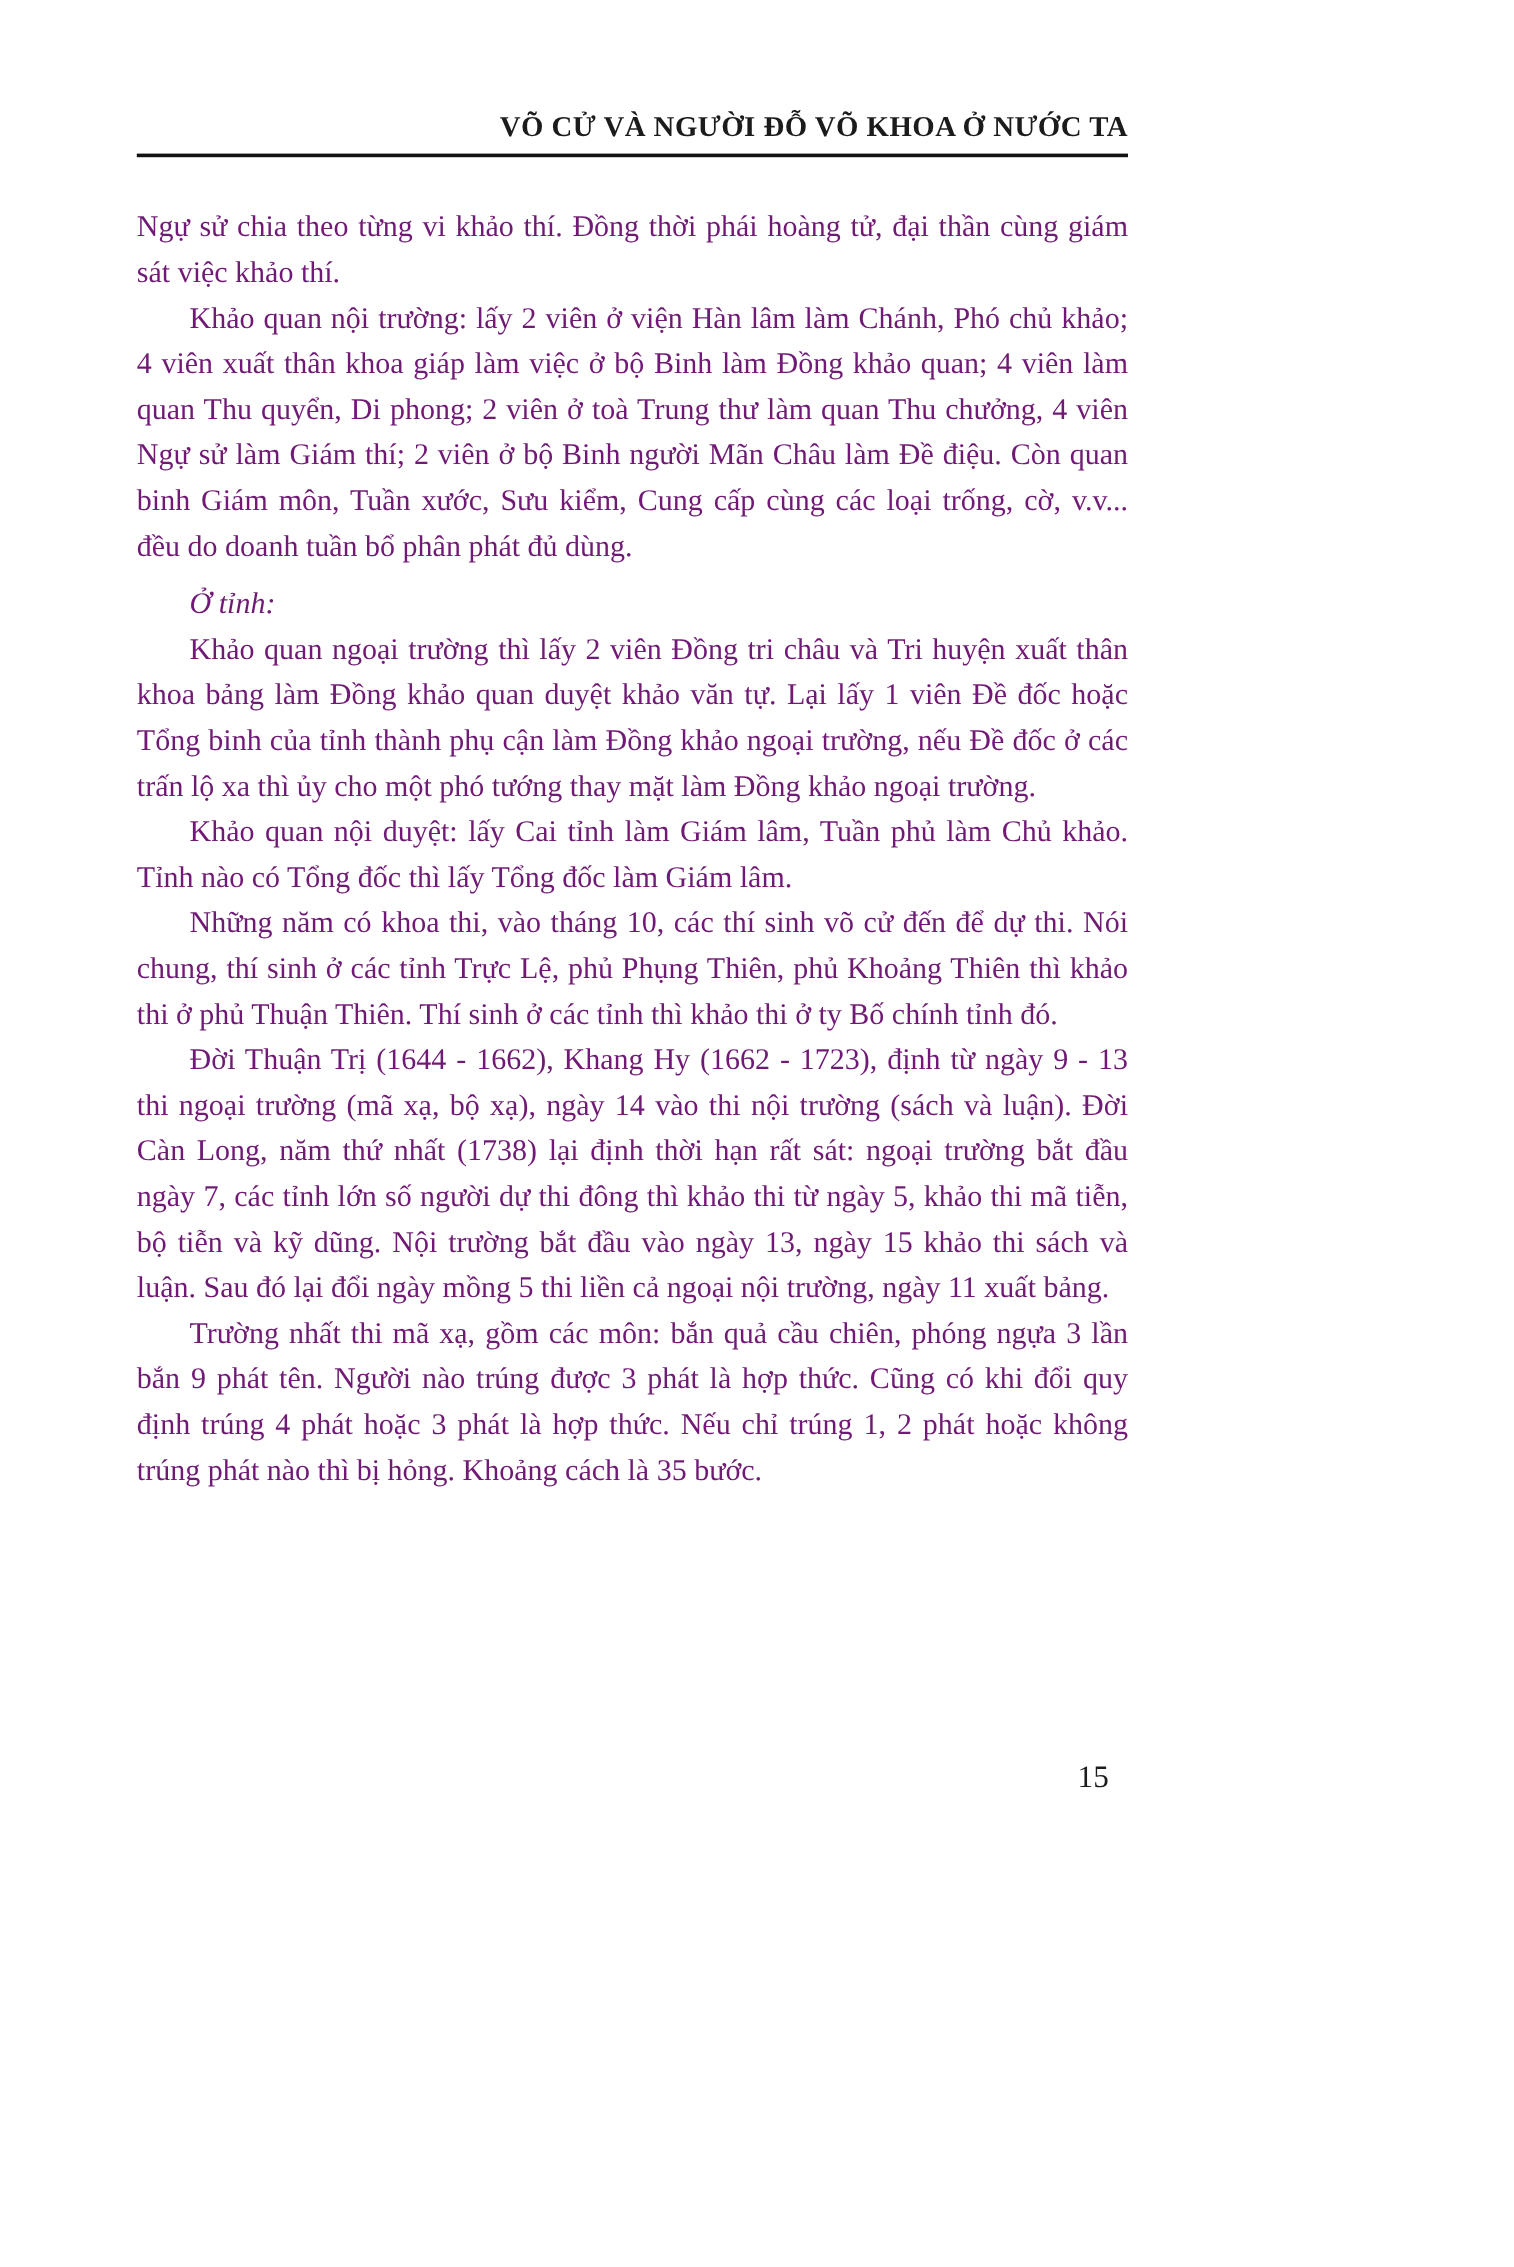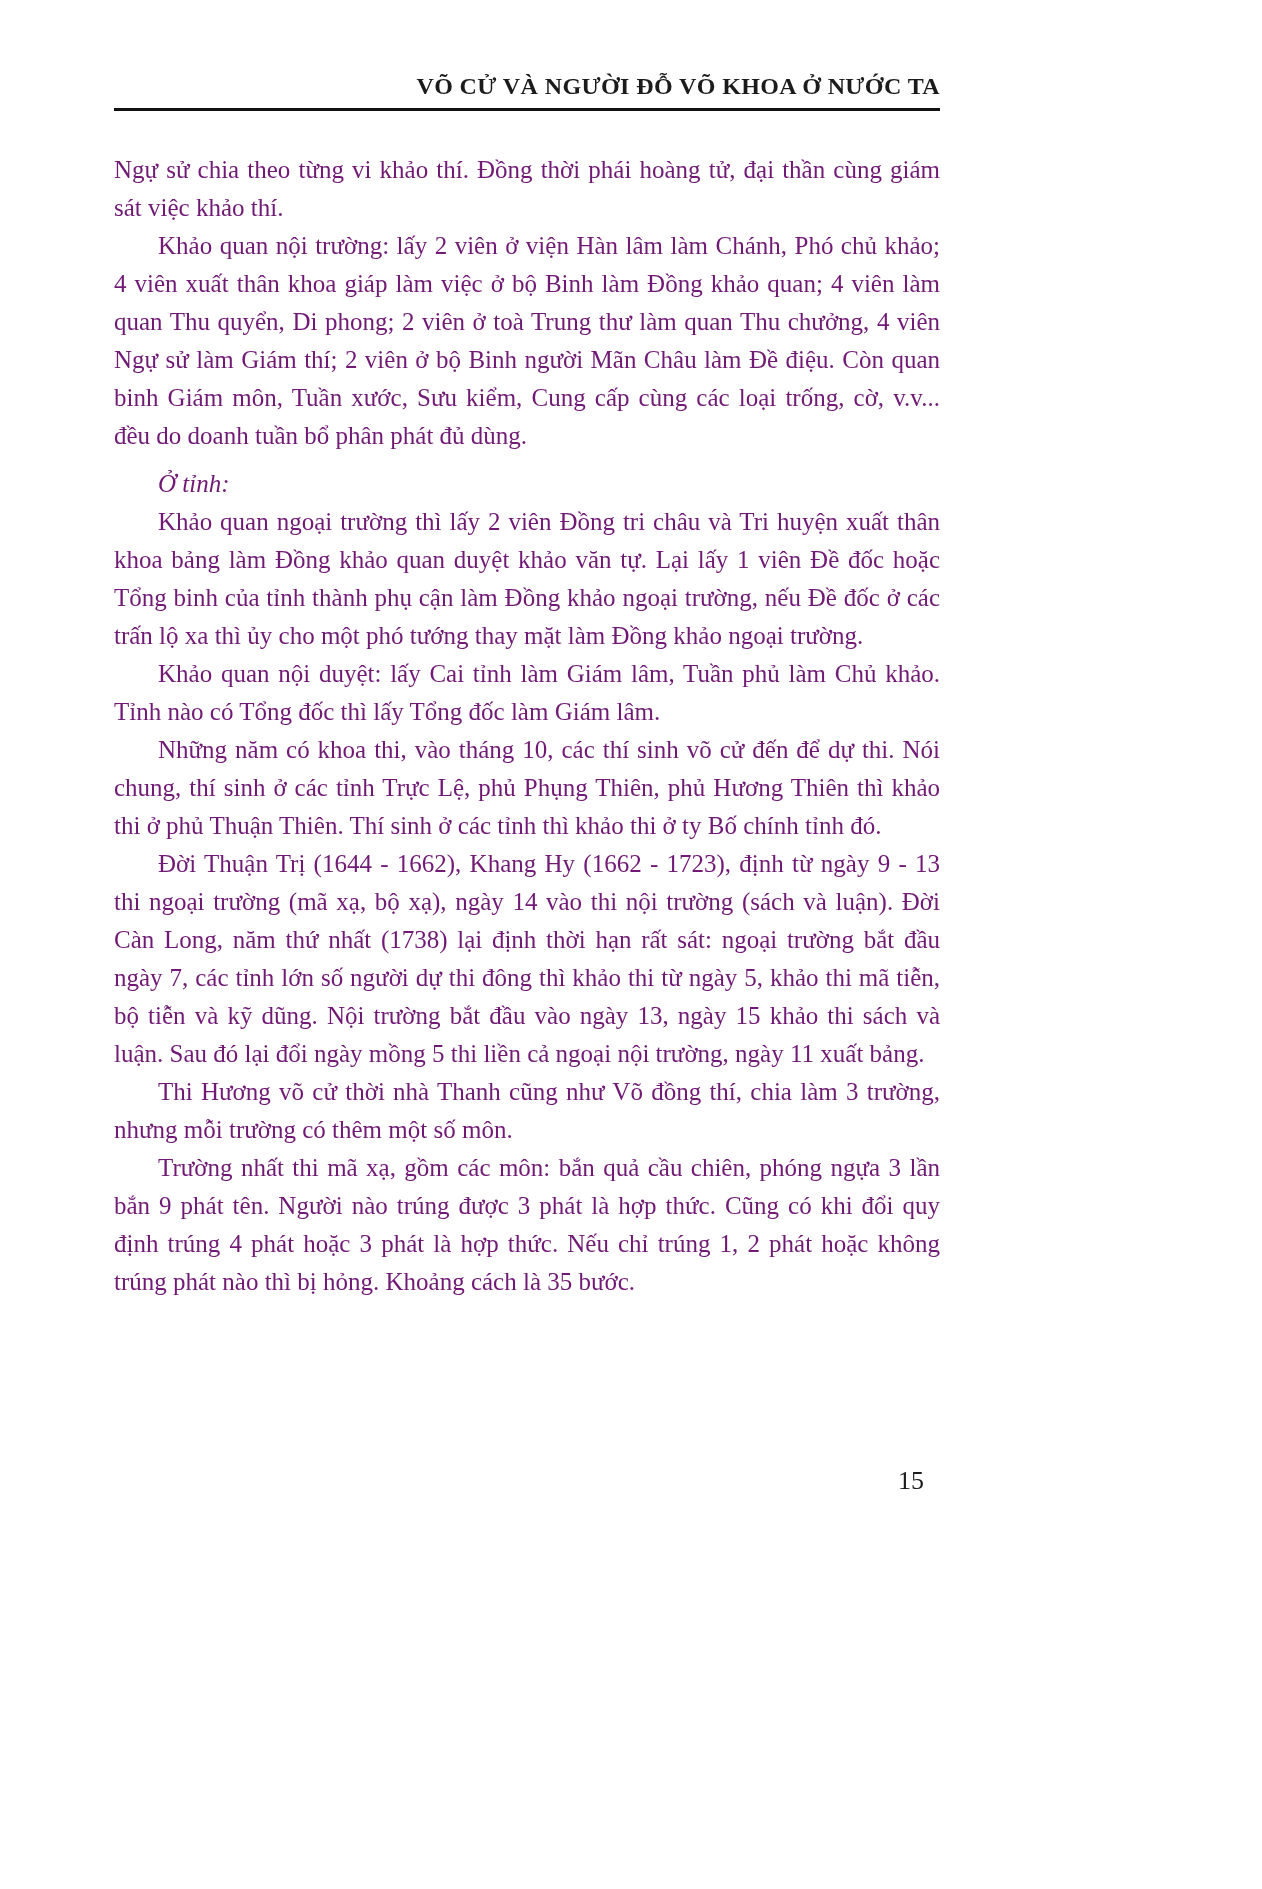--- a/index.html
+++ b/index.html
@@ -25,20 +25,21 @@
     width: 826px;
   }
   .running-head {
     text-align: right;
     font-weight: 700;
     font-size: 24px;
     line-height: 28px;
     letter-spacing: 0.4px;
     padding-bottom: 8px;
     white-space: nowrap;
+    margin-top: 20px;
   }
   .head-rule {
     border: none;
     border-top: 3px solid #121212;
     margin: 0;
   }
   .body-text {
     margin-top: 40px;
   }
   .body-text p {
@@ -71,20 +72,19 @@
   <div class="content">
     <div class="running-head">VÕ CỬ VÀ NGƯỜI ĐỖ VÕ KHOA Ở NƯỚC TA</div>
     <hr class="head-rule">
     <div class="body-text">
 
     <p>Ngự sử chia theo từng vi khảo thí. Đồng thời phái hoàng tử, đại thần cùng giám sát việc khảo thí.</p>
         <p class="indent">Khảo quan nội trường: lấy 2 viên ở viện Hàn lâm làm Chánh, Phó chủ khảo; 4 viên xuất thân khoa giáp làm việc ở bộ Binh làm Đồng khảo quan; 4 viên làm quan Thu quyển, Di phong; 2 viên ở toà Trung thư làm quan Thu chưởng, 4 viên Ngự sử làm Giám thí; 2 viên ở bộ Binh người Mãn Châu làm Đề điệu. Còn quan binh Giám môn, Tuần xước, Sưu kiểm, Cung cấp cùng các loại trống, cờ, v.v... đều do doanh tuần bổ phân phát đủ dùng.</p>
         <p class="indent italic">Ở tỉnh:</p>
         <p class="indent">Khảo quan ngoại trường thì lấy 2 viên Đồng tri châu và Tri huyện xuất thân khoa bảng làm Đồng khảo quan duyệt khảo văn tự. Lại lấy 1 viên Đề đốc hoặc Tổng binh của tỉnh thành phụ cận làm Đồng khảo ngoại trường, nếu Đề đốc ở các trấn lộ xa thì ủy cho một phó tướng thay mặt làm Đồng khảo ngoại trường.</p>
         <p class="indent">Khảo quan nội duyệt: lấy Cai tỉnh làm Giám lâm, Tuần phủ làm Chủ khảo. Tỉnh nào có Tổng đốc thì lấy Tổng đốc làm Giám lâm.</p>
-        <p class="indent">Những năm có khoa thi, vào tháng 10, các thí sinh võ cử đến để dự thi. Nói chung, thí sinh ở các tỉnh Trực Lệ, phủ Phụng Thiên, phủ Hương Thiên thì khảo thi ở phủ Thuận Thiên. Thí sinh ở các tỉnh thì khảo thi ở ty Bố chính tỉnh đó.</p>
+        <p class="indent">Những năm có khoa thi, vào tháng 10, các thí sinh võ cử đến để dự thi. Nói chung, thí sinh ở các tỉnh Trực Lệ, phủ Phụng Thiên, phủ Khoảng Thiên thì khảo thi ở phủ Thuận Thiên. Thí sinh ở các tỉnh thì khảo thi ở ty Bố chính tỉnh đó.</p>
         <p class="indent">Đời Thuận Trị (1644 - 1662), Khang Hy (1662 - 1723), định từ ngày 9 - 13 thi ngoại trường (mã xạ, bộ xạ), ngày 14 vào thi nội trường (sách và luận). Đời Càn Long, năm thứ nhất (1738) lại định thời hạn rất sát: ngoại trường bắt đầu ngày 7, các tỉnh lớn số người dự thi đông thì khảo thi từ ngày 5, khảo thi mã tiễn, bộ tiễn và kỹ dũng. Nội trường bắt đầu vào ngày 13, ngày 15 khảo thi sách và luận. Sau đó lại đổi ngày mồng 5 thi liền cả ngoại nội trường, ngày 11 xuất bảng.</p>
-        <p class="indent">Thi Hương võ cử thời nhà Thanh cũng như Võ đồng thí, chia làm 3 trường, nhưng mỗi trường có thêm một số môn.</p>
         <p class="indent">Trường nhất thi mã xạ, gồm các môn: bắn quả cầu chiên, phóng ngựa 3 lần bắn 9 phát tên. Người nào trúng được 3 phát là hợp thức. Cũng có khi đổi quy định trúng 4 phát hoặc 3 phát là hợp thức. Nếu chỉ trúng 1, 2 phát hoặc không trúng phát nào thì bị hỏng. Khoảng cách là 35 bước.</p>
       </div>
   </div>
   <div class="page-number">15</div>
 </div>
 
 </body></html>

